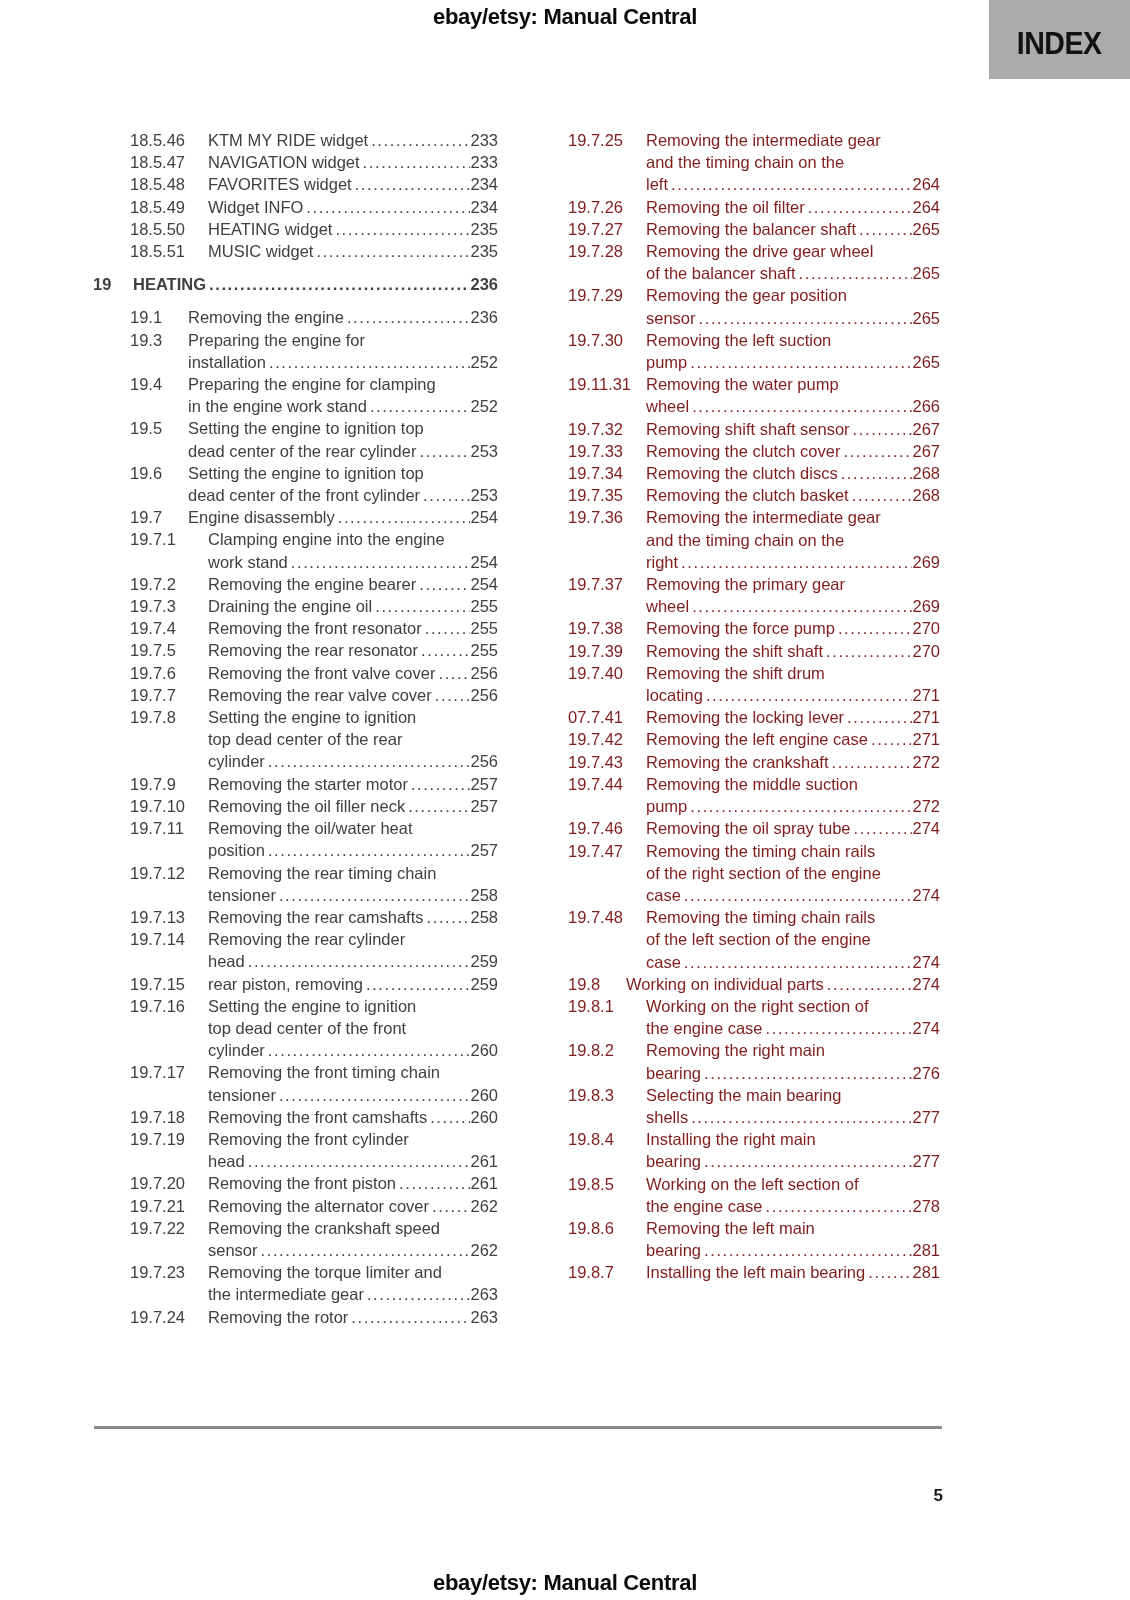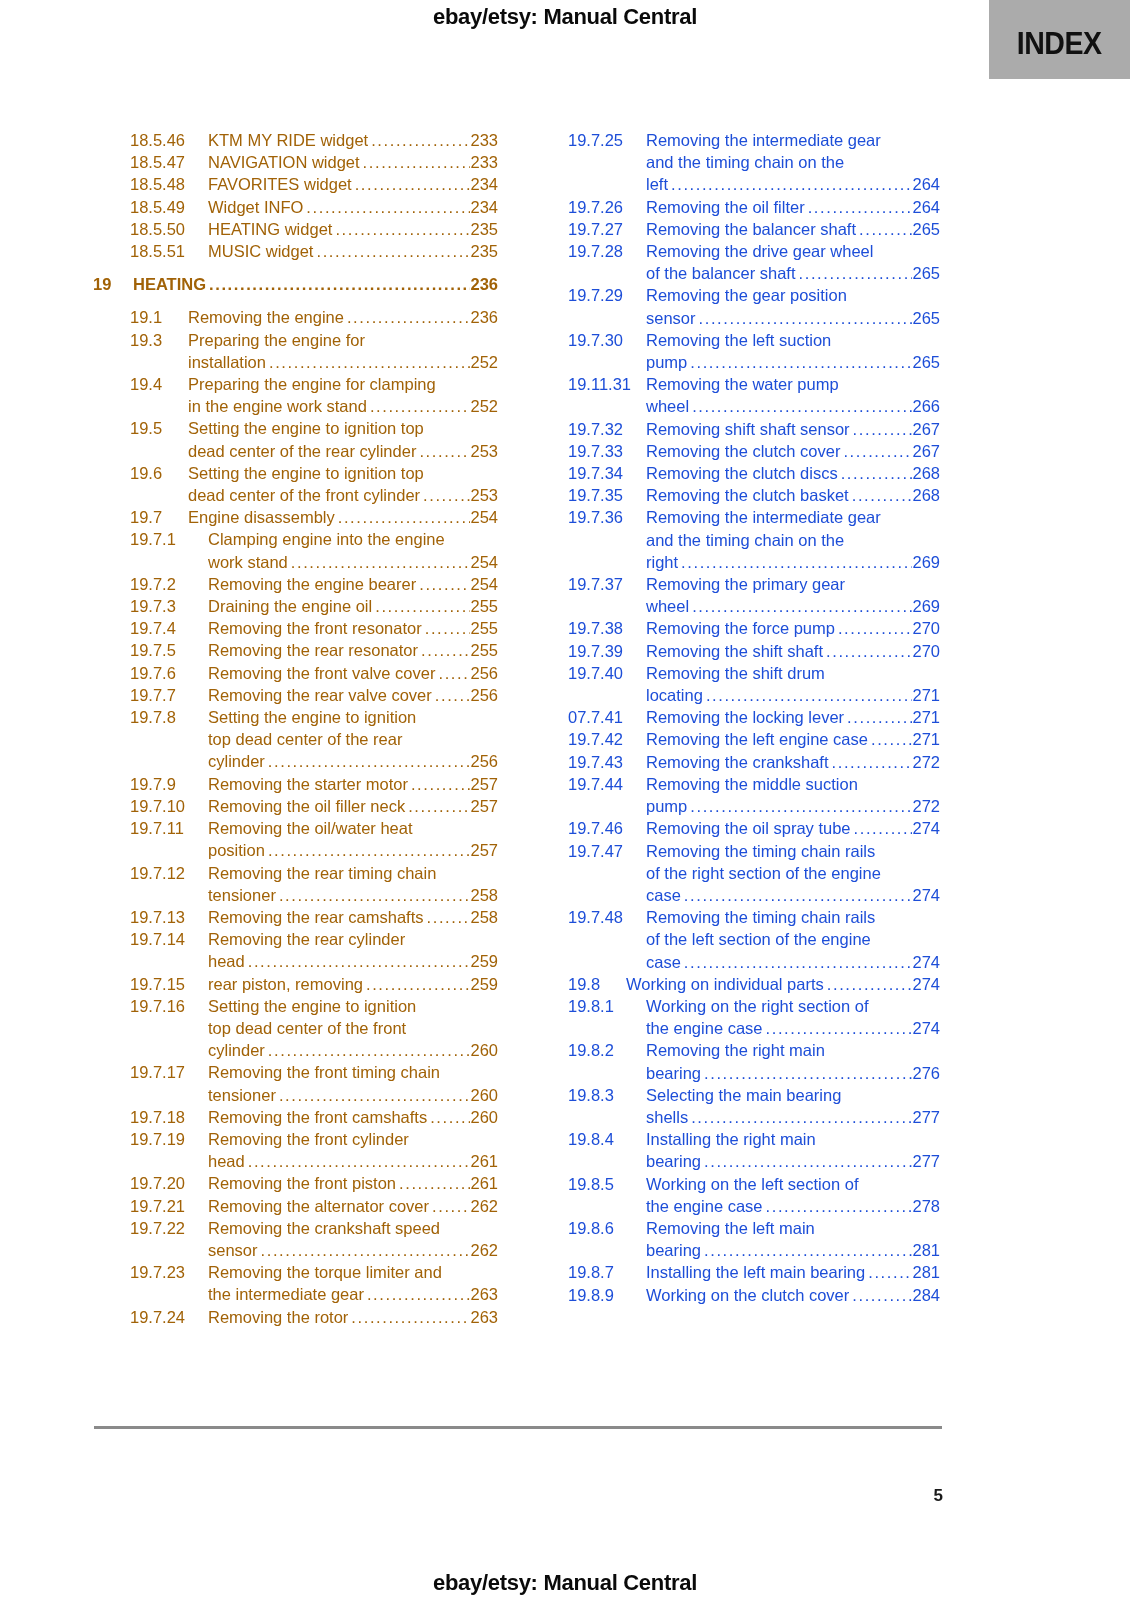--- a/index.html
+++ b/index.html
@@ -56,21 +56,21 @@
 <body>
 
 <div class="header">
   <span>ebay/etsy: Manual Central</span>
 </div>
 
 <div class="index-box" style="background: rgb(171, 171, 171); align-items: center;">
   <span>INDEX</span>
 </div>
 
-<div class="col col-left" id="col-left" style="color: #a16207;">
+<div class="col col-left" id="col-left" style="color: #404040;">
     <div class="entry l3">
       <span class="num">18.5.46</span>
       <div class="tbody">
         <div class="tline lastline">
           <span class="ttext">KTM MY RIDE widget</span>
           <span class="dots"></span>
           <span class="page">233</span>
         </div>
       </div>
     </div>
@@ -444,21 +444,21 @@
       <span class="num">19.7.24</span>
       <div class="tbody">
         <div class="tline lastline">
           <span class="ttext">Removing the rotor</span>
           <span class="dots"></span>
           <span class="page">263</span>
         </div>
       </div>
     </div>
   </div>
-<div class="col col-right" id="col-right" style="color: #1d4ed8;">
+<div class="col col-right" id="col-right" style="color: #7f1d1d;">
     <div class="entry l3">
       <span class="num">19.7.25</span>
       <div class="tbody">
         <div class="tline">Removing the intermediate gear</div>
         <div class="tline">and the timing chain on the</div>
         <div class="tline lastline">
           <span class="ttext">left</span>
           <span class="dots"></span>
           <span class="page">264</span>
         </div>
@@ -773,30 +773,20 @@
         </div>
       </div>
     </div>
     <div class="entry l3">
       <span class="num">19.8.7</span>
       <div class="tbody">
         <div class="tline lastline">
           <span class="ttext">Installing the left main bearing</span>
           <span class="dots"></span>
           <span class="page">281</span>
-        </div>
-      </div>
-    </div>
-    <div class="entry l3">
-      <span class="num">19.8.9</span>
-      <div class="tbody">
-        <div class="tline lastline">
-          <span class="ttext">Working on the clutch cover</span>
-          <span class="dots"></span>
-          <span class="page">284</span>
         </div>
       </div>
     </div>
   </div>
 
 <div class="rule" style="background: rgb(138, 138, 138);"></div>
 <div class="pagenum">5</div>
 
 <div class="footer">
   <span>ebay/etsy: Manual Central</span>

